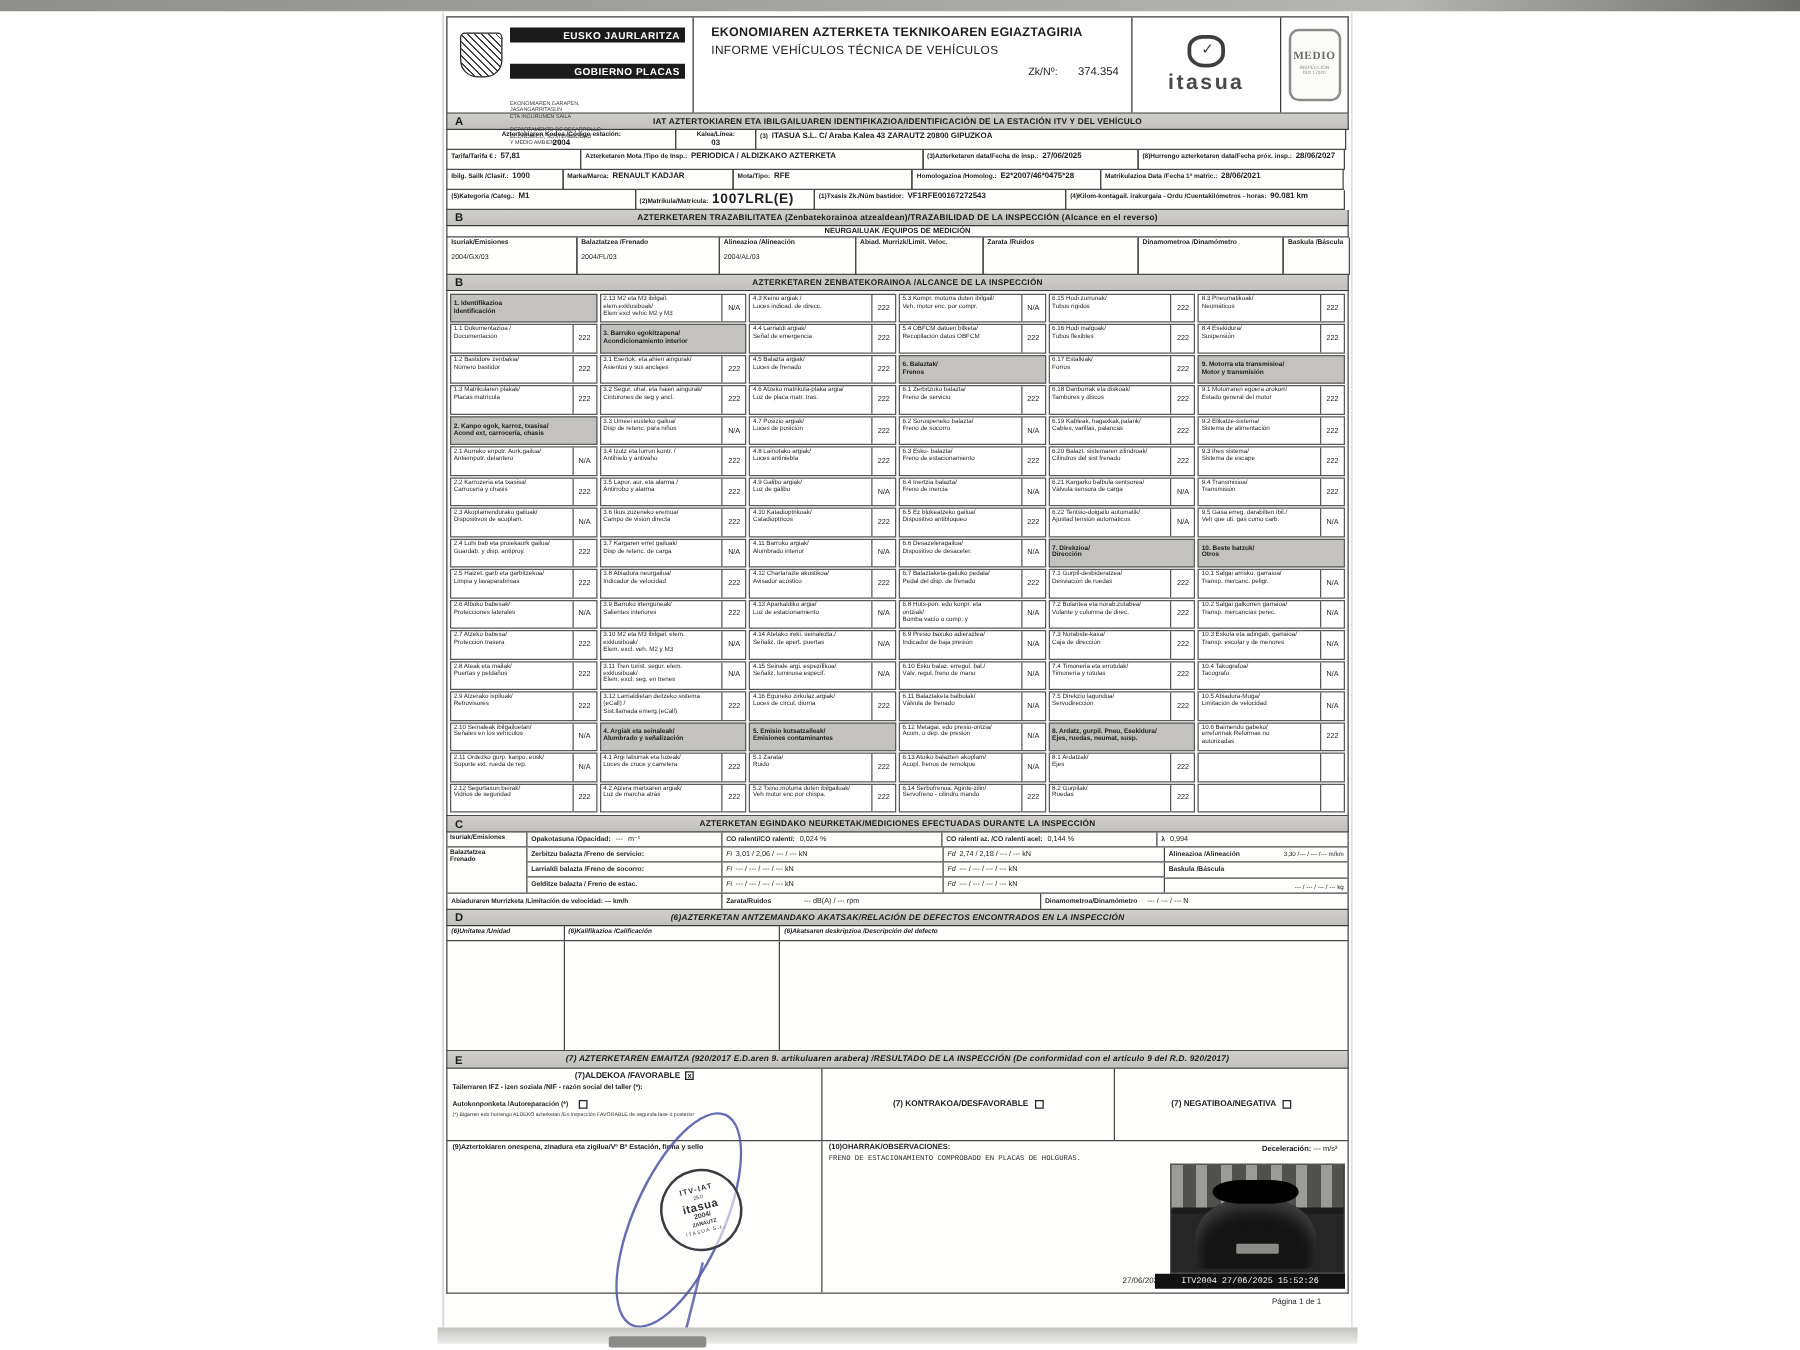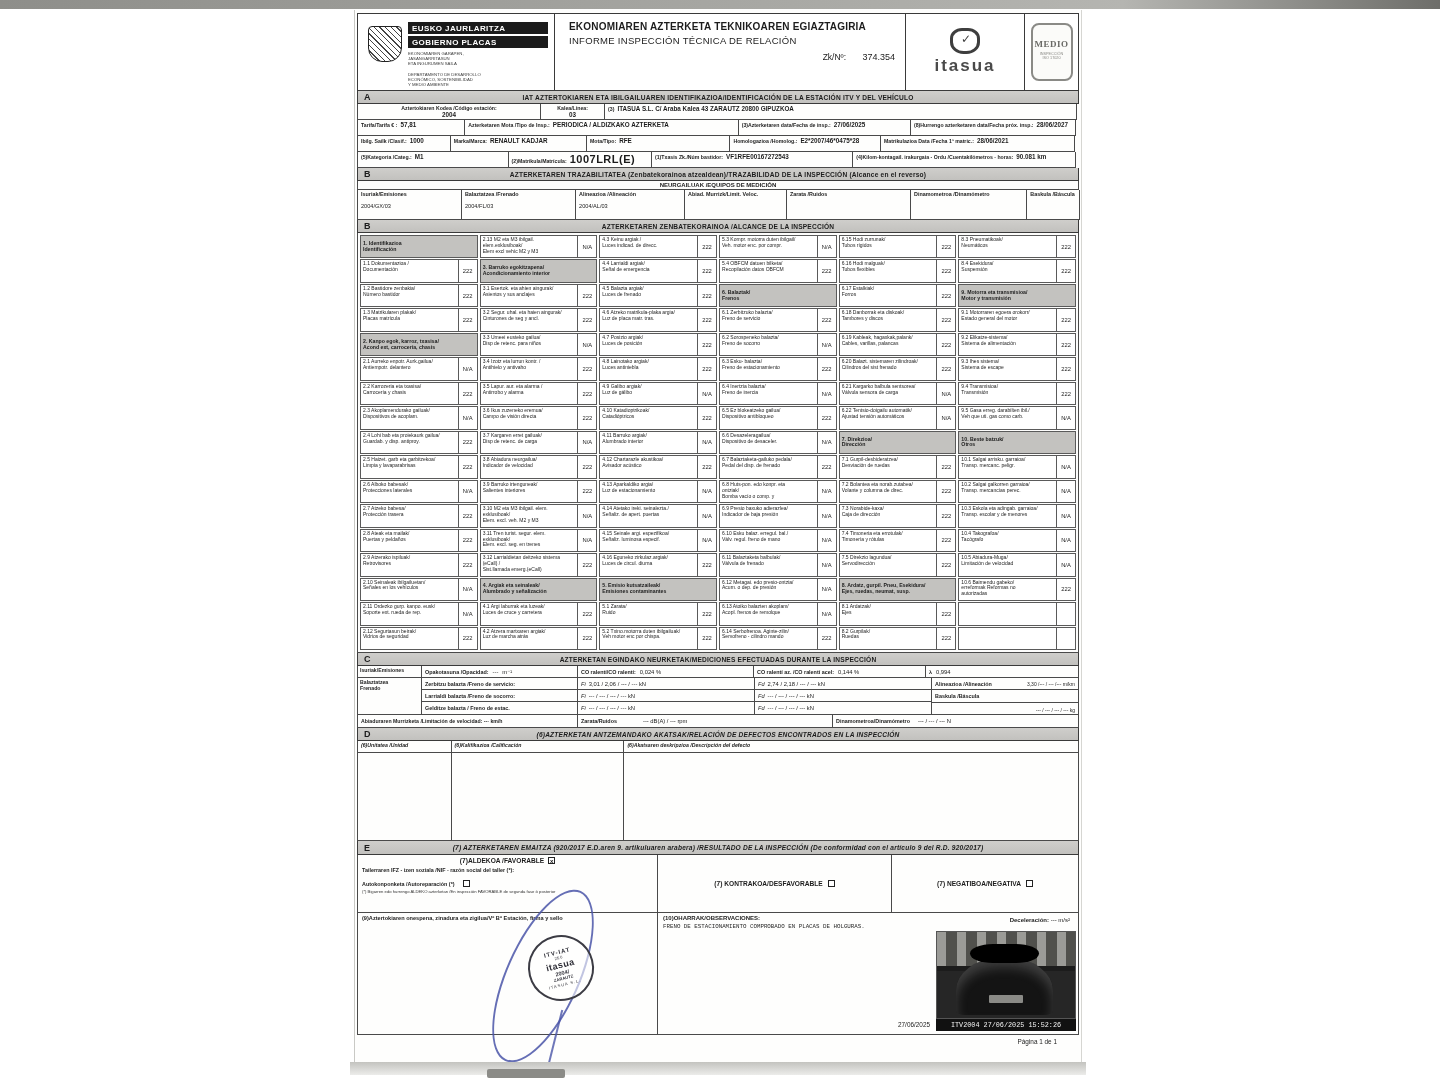--- a/index.html
+++ b/index.html
@@ -14,21 +14,21 @@
     border-left:1px solid #c9c9c5;border-right:1px solid #d6d6d2;box-sizing:border-box;padding:3px 2px 0 2px;}
   *{box-sizing:border-box;}
 
   
   .hdr{display:flex;border:1px solid #3a3a3a;height:78px;background:#fff;}
   .hdr-gov{width:196px;padding:8px 6px 4px 10px;display:flex;gap:6px;}
   .gov-shield{width:34px;height:36px;border:1px solid #222;border-radius:4px 4px 14px 14px;
     background:repeating-linear-gradient(45deg,#fff 0 3px,#444 3px 4px);flex:none;margin-top:4px;}
   .gov-bars{flex:1;}
   .gov-bar{background:#1b1b1b;color:#fff;font-weight:bold;font-size:8px;letter-spacing:.4px;
-    padding:1.5px 4px;margin-bottom:2px;white-space:nowrap;}
+    padding:1.5px 4px;margin-bottom:17px;white-space:nowrap;text-align:right;}
   .gov-dept{font-size:4.3px;line-height:5.2px;color:#3c3c3c;margin-top:3px;white-space:pre-line;}
   .hdr-title{flex:1;border-left:1px solid #3a3a3a;border-right:1px solid #3a3a3a;padding:7px 10px 0 14px;}
   .t-eu{font-weight:bold;font-size:10px;letter-spacing:.2px;}
   .t-es{font-size:9.5px;margin-top:3px;letter-spacing:.3px;}
   .t-num{font-size:8.5px;margin-top:6px;text-align:right;}
   .t-num b{margin-left:14px;font-weight:normal;font-size:9px;}
   .hdr-itasua{width:118px;display:flex;flex-direction:column;align-items:center;justify-content:center;gap:2px;}
   .car-icon{width:30px;height:26px;border:3px solid #3e3e3e;border-radius:40% 40% 45% 45%;position:relative;background:#fff;}
   .car-icon::after{content:"✓";position:absolute;left:8px;top:1px;font-size:12px;font-weight:bold;color:#3e3e3e;}
   .itasua-word{font-size:17px;font-weight:bold;color:#4a4a4a;letter-spacing:2px;}
@@ -120,21 +120,21 @@
   .obs-text{font-family:"Liberation Mono","DejaVu Sans Mono",monospace;font-size:5.8px;margin-top:2px;color:#2a2a2a;}
   .decel{position:absolute;right:8px;top:4px;font-size:6px;font-weight:bold;}
   .photo{position:absolute;right:2px;top:18px;width:140px;height:88px;background:#262626;overflow:hidden;border:1px solid #555;}
   .photo-slats{position:absolute;left:0;top:0;width:100%;height:42%;
     background:repeating-linear-gradient(90deg,#9b9b97 0 9px,#50504c 9px 20px);}
   .photo-beam{position:absolute;left:0;top:40%;width:100%;height:5px;background:#1c1c1c;}
   .photo-car{position:absolute;left:14%;bottom:4%;width:70%;height:66%;background:#141414;
     border-radius:45% 45% 10% 10%/58% 58% 8% 8%;box-shadow:inset 0 9px 12px rgba(220,220,220,.22);}
   .photo-glass{position:absolute;left:24%;top:14%;width:50%;height:22%;background:#000;border-radius:40%/60%;}
   .photo-plate{position:absolute;left:38%;bottom:18%;width:24%;height:9%;background:#8a8a86;border-radius:1px;}
-  .photo-caption{position:absolute;right:2px;top:106px;width:140px;height:12px;background:#111;color:#f2f2f2;
+  .photo-caption{position:absolute;right:2px;top:106px;width:152px;height:12px;background:#111;color:#f2f2f2;
     font-family:"Liberation Mono","DejaVu Sans Mono",monospace;font-size:6.8px;display:flex;align-items:center;justify-content:center;white-space:nowrap;}
   .photo-date{position:absolute;right:148px;top:108px;font-size:6.4px;color:#222;}
   .page-foot{text-align:right;font-size:6.4px;padding:3px 22px 0 0;}
 
   
   .stamp{position:absolute;left:170px;top:22px;width:66px;height:66px;border:2px solid #3c3c44;border-radius:50%;
     display:flex;flex-direction:column;align-items:center;justify-content:center;transform:rotate(-14deg);
     background:rgba(255,255,255,.6);line-height:1;}
   .stamp-arc{font-size:6px;font-weight:bold;letter-spacing:1px;color:#33333b;}
   .stamp-num{font-size:4px;color:#33333b;margin:1px 0;}
@@ -163,21 +163,21 @@
 JASANGARRITASUN
 ETA INGURUMEN SAILA
 
 DEPARTAMENTO DE DESARROLLO
 ECONÓMICO, SOSTENIBILIDAD
 Y MEDIO AMBIENTE</div>
       </div>
     </div>
     <div class="hdr-title">
       <div class="t-eu">EKONOMIAREN AZTERKETA TEKNIKOAREN EGIAZTAGIRIA</div>
-      <div class="t-es">INFORME INSPECCIÓN TÉCNICA DE RELACIÓN</div>
+      <div class="t-es">INFORME VEHÍCULOS TÉCNICA DE VEHÍCULOS</div>
       <div class="t-num">
         <span>Zk/Nº:</span>
         <b>374.354</b>
       </div>
     </div>
     <div class="hdr-itasua">
       <div class="car-icon"></div>
       <div class="itasua-word">itasua</div>
     </div>
     <div class="hdr-enac">

